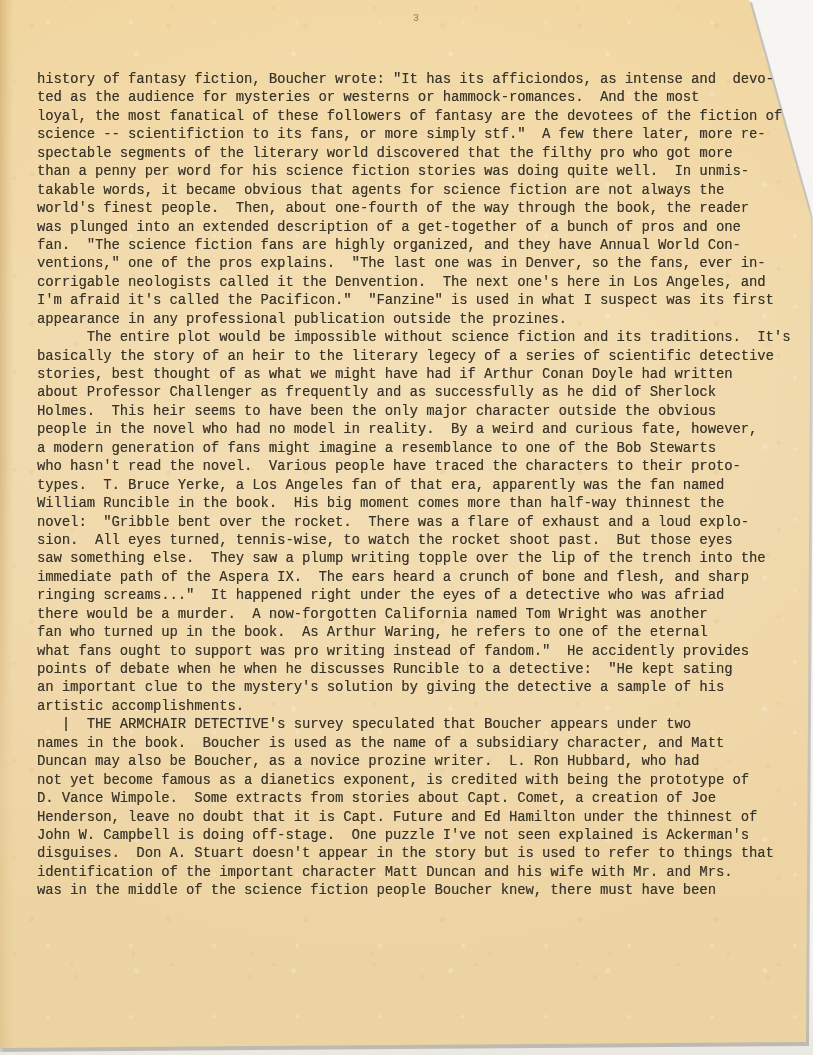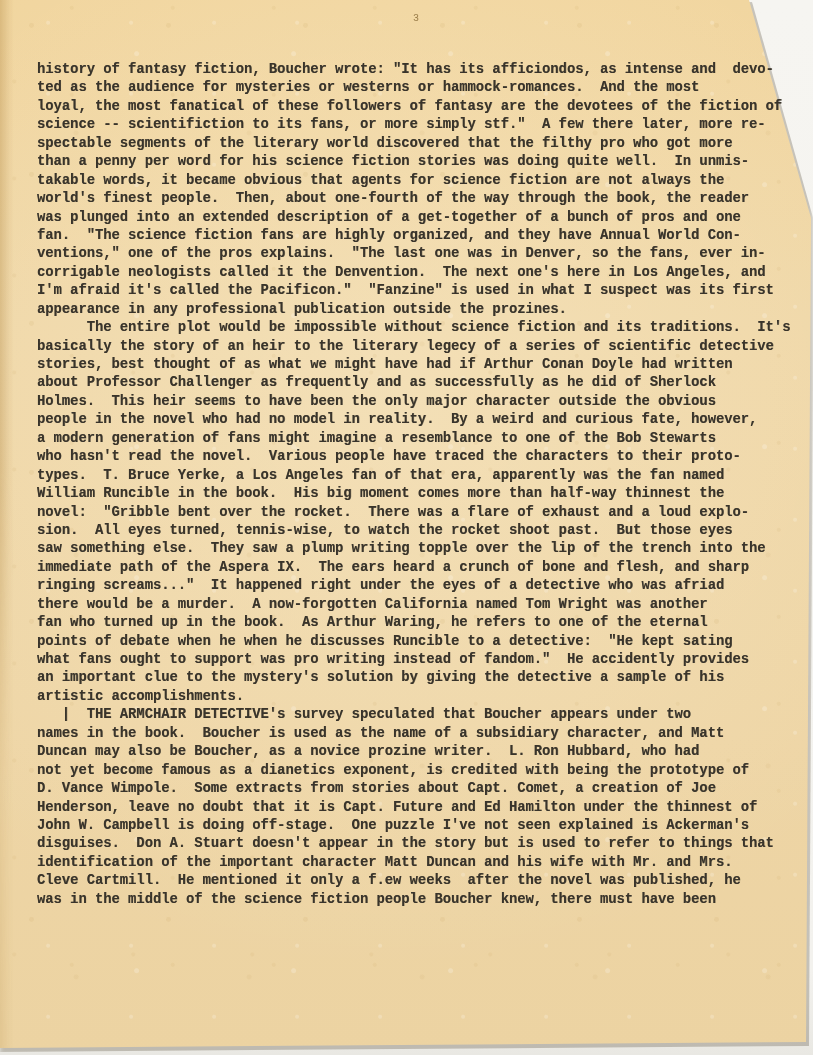--- a/index.html
+++ b/index.html
@@ -45,26 +45,25 @@
     background:linear-gradient(90deg, rgba(164,120,48,0.35), rgba(164,120,48,0.10) 60%, rgba(164,120,48,0) 100%);
     opacity:0.85;
     -webkit-mask-image:linear-gradient(180deg,#000 0%,#000 45%,rgba(0,0,0,0.35) 75%,rgba(0,0,0,0.5) 100%);
             mask-image:linear-gradient(180deg,#000 0%,#000 45%,rgba(0,0,0,0.35) 75%,rgba(0,0,0,0.5) 100%);
   }
   .page-number{
     position:absolute;left:413px;top:13px;
     font-size:10px;color:rgba(124,94,42,0.75);
   }
   .text-block{
-    position:absolute;left:37px;top:61px;width:760px;
+    position:absolute;left:37px;top:71px;width:760px;
     font-size:13.8px;line-height:18.45px;
     color:#39342b;
     text-shadow:0.3px 0 0 rgba(57,52,43,0.55);
     letter-spacing:0px;
-    font-weight:bold;
   }
   .paragraph + .paragraph{margin-top:0;}
   .line{white-space:pre;height:18.45px;}
 </style>
 </head>
 <body>
 
 <div class="scene">
   <div class="paper-shadow"></div>
   <div class="paper"></div>
@@ -99,32 +98,31 @@
         <div class="line">who hasn't read the novel.  Various people have traced the characters to their proto-</div>
         <div class="line">types.  T. Bruce Yerke, a Los Angeles fan of that era, apparently was the fan named</div>
         <div class="line">William Runcible in the book.  His big moment comes more than half-way thinnest the</div>
         <div class="line">novel:  "Gribble bent over the rocket.  There was a flare of exhaust and a loud explo-</div>
         <div class="line">sion.  All eyes turned, tennis-wise, to watch the rocket shoot past.  But those eyes</div>
         <div class="line">saw something else.  They saw a plump writing topple over the lip of the trench into the</div>
         <div class="line">immediate path of the Aspera IX.  The ears heard a crunch of bone and flesh, and sharp</div>
         <div class="line">ringing screams..."  It happened right under the eyes of a detective who was afriad</div>
         <div class="line">there would be a murder.  A now-forgotten California named Tom Wright was another</div>
         <div class="line">fan who turned up in the book.  As Arthur Waring, he refers to one of the eternal</div>
+        <div class="line">what fans ought to support was pro writing instead of fandom."  He accidently provides</div>
         <div class="line">points of debate when he when he discusses Runcible to a detective:  "He kept sating</div>
-        <div class="line">what fans ought to support was pro writing instead of fandom."  He accidently provides</div>
         <div class="line">an important clue to the mystery's solution by giving the detective a sample of his</div>
         <div class="line">artistic accomplishments.</div>
       </div>
       <div class="paragraph">
         <div class="line">   |  THE ARMCHAIR DETECTIVE's survey speculated that Boucher appears under two</div>
         <div class="line">names in the book.  Boucher is used as the name of a subsidiary character, and Matt</div>
         <div class="line">Duncan may also be Boucher, as a novice prozine writer.  L. Ron Hubbard, who had</div>
         <div class="line">not yet become famous as a dianetics exponent, is credited with being the prototype of</div>
         <div class="line">D. Vance Wimpole.  Some extracts from stories about Capt. Comet, a creation of Joe</div>
         <div class="line">Henderson, leave no doubt that it is Capt. Future and Ed Hamilton under the thinnest of</div>
         <div class="line">John W. Campbell is doing off-stage.  One puzzle I've not seen explained is Ackerman's</div>
         <div class="line">disguises.  Don A. Stuart doesn't appear in the story but is used to refer to things that</div>
         <div class="line">identification of the important character Matt Duncan and his wife with Mr. and Mrs.</div>
-        <div class="line">Cleve Cartmill.  He mentioned it only a f.ew weeks  after the novel was published, he</div>
         <div class="line">was in the middle of the science fiction people Boucher knew, there must have been</div>
       </div>
     </div>
 </div>
 
 </body></html>

